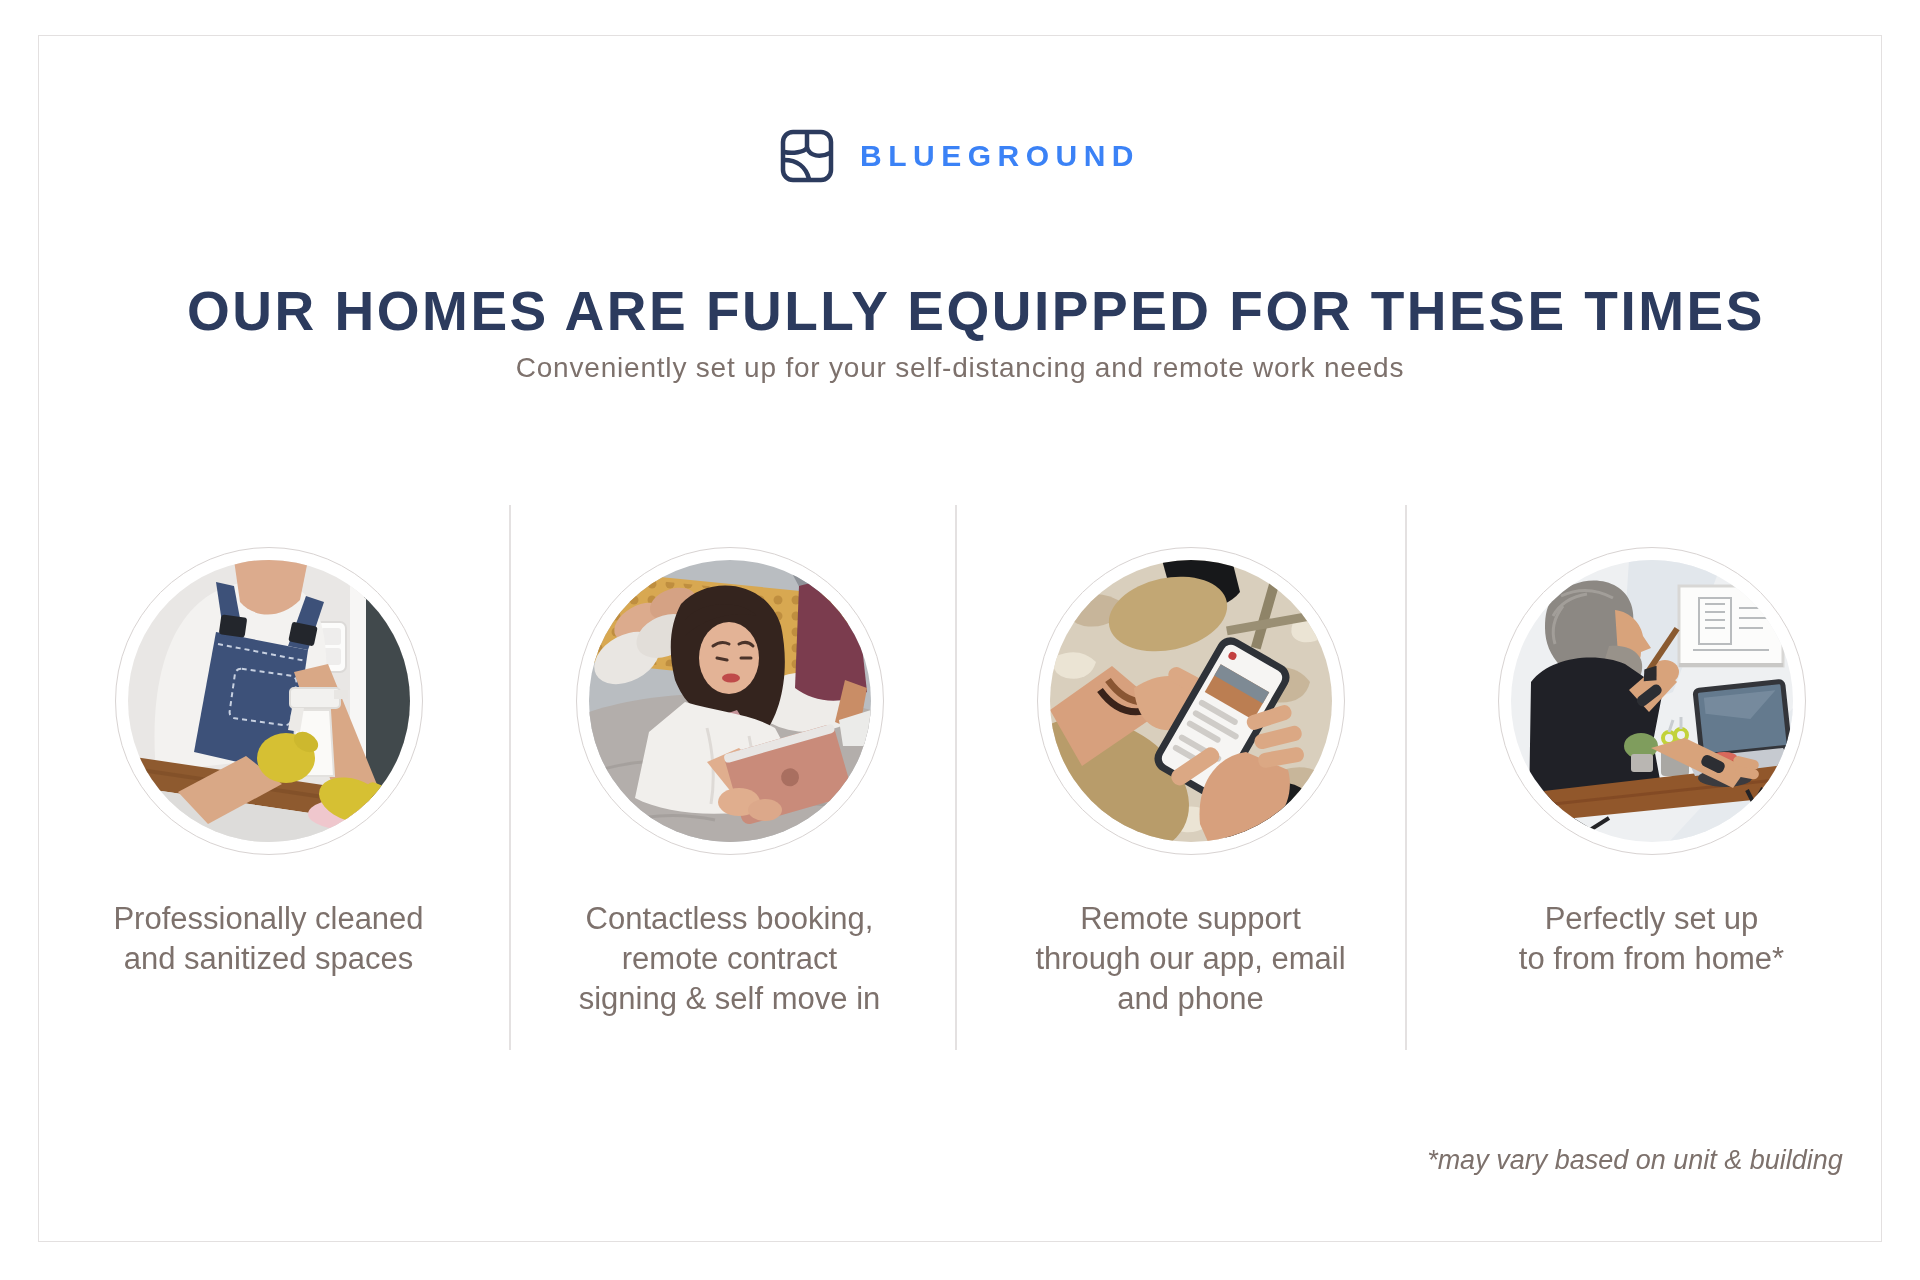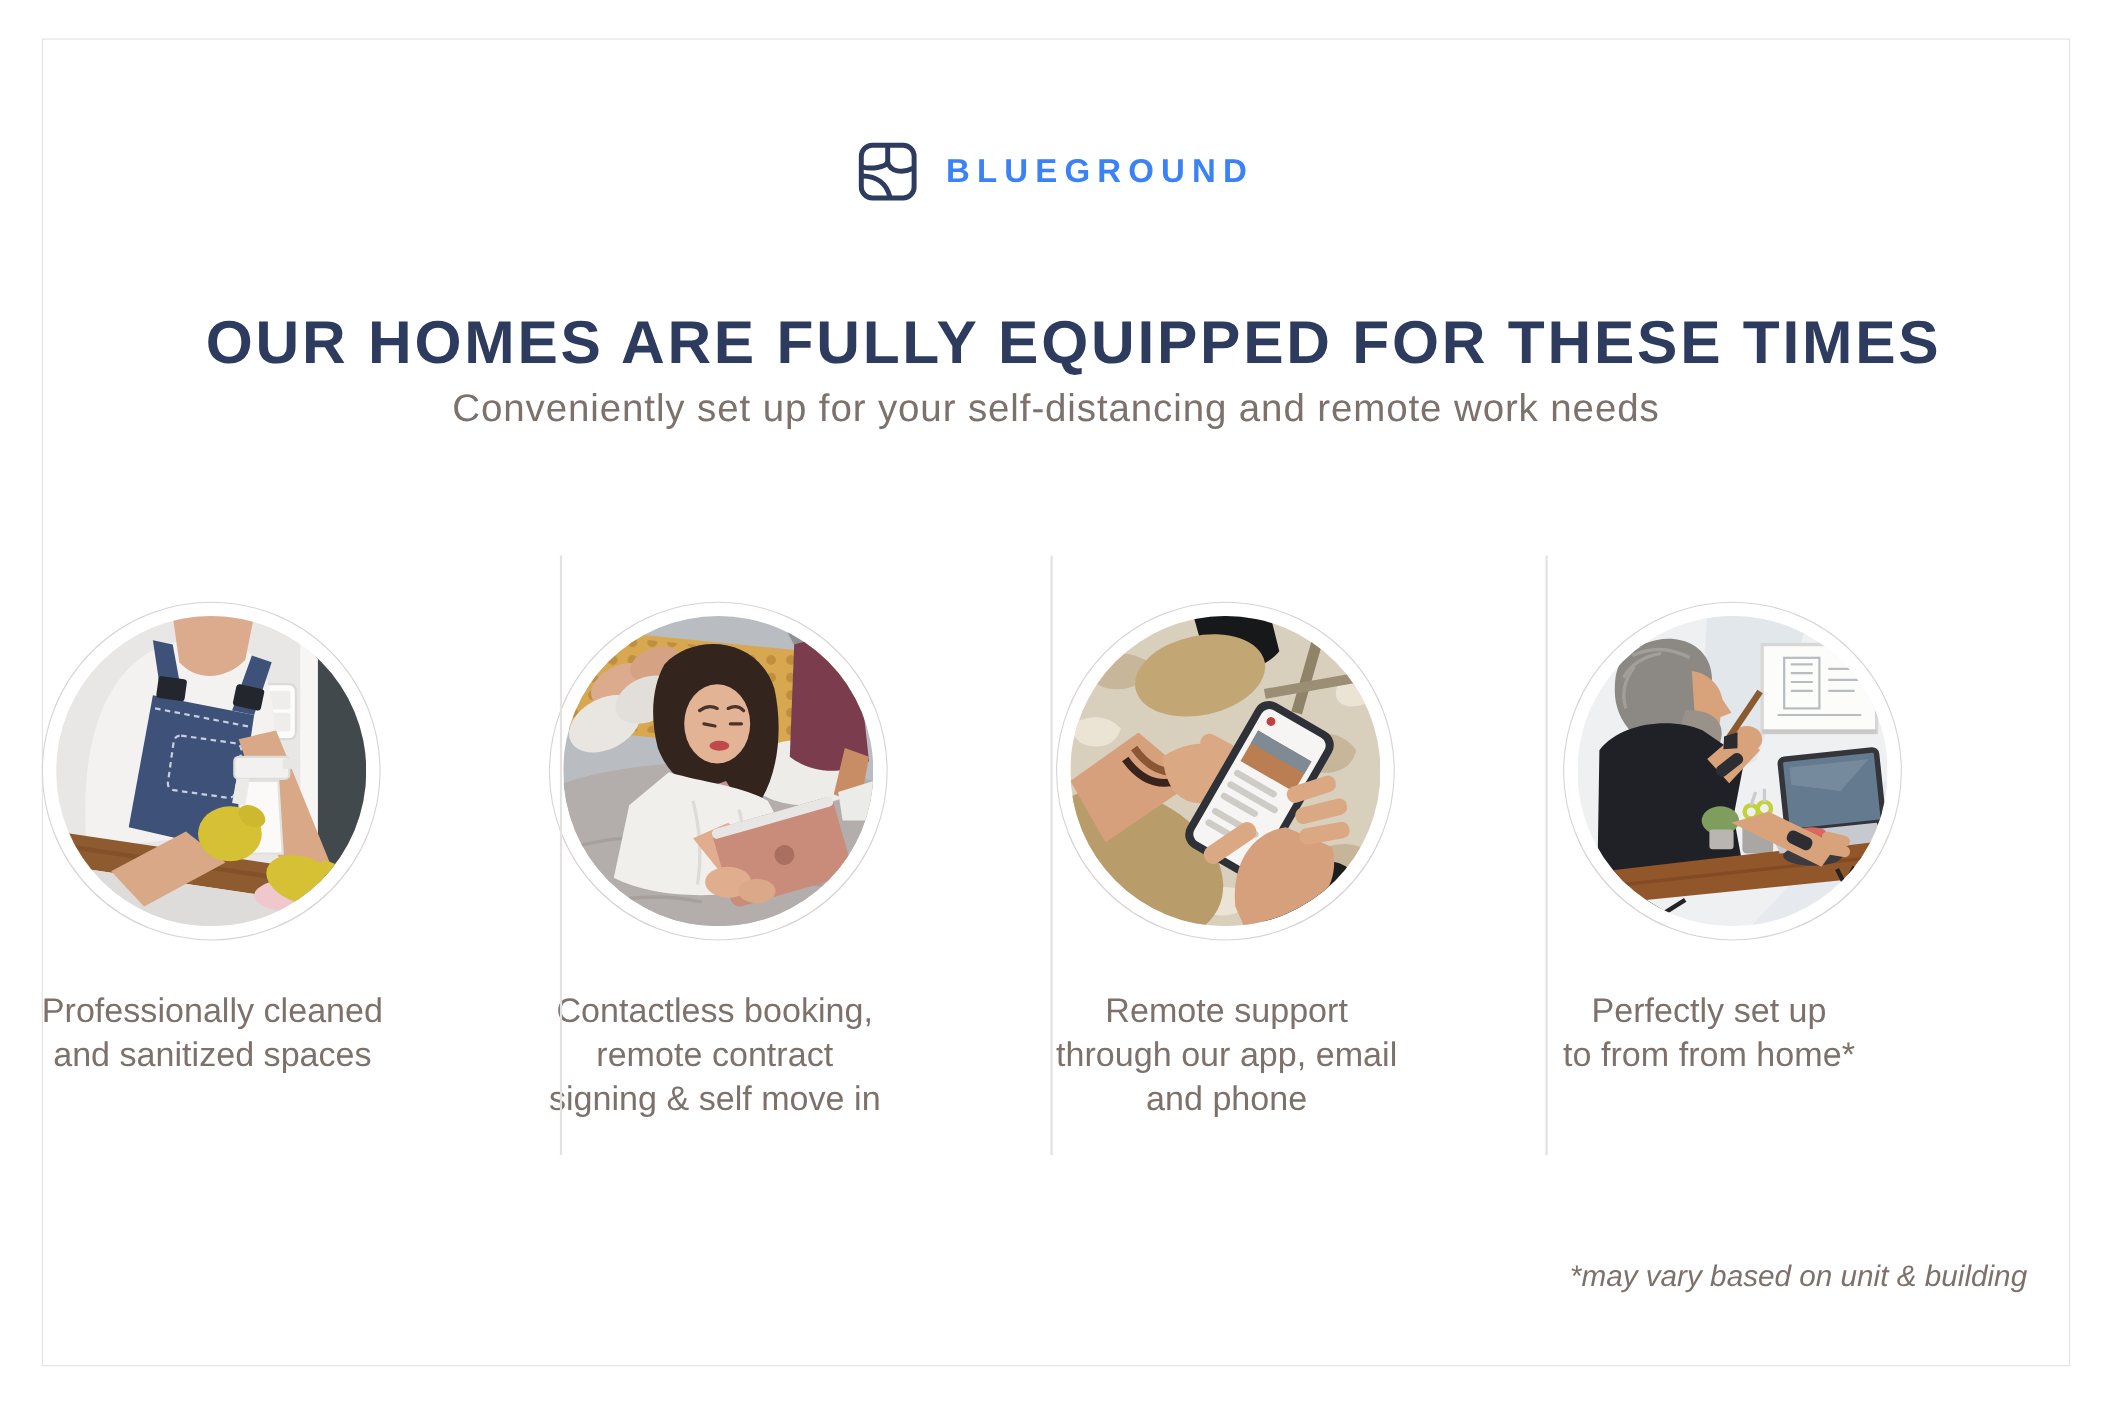--- a/index.html
+++ b/index.html
@@ -9,25 +9,25 @@
          border:1.5px solid #e3e0e0;pointer-events:none;}
   
   .logo-row{position:absolute;top:129px;left:0;width:100%;display:flex;
             justify-content:center;align-items:center;gap:26px;}
   .logo-mark{width:54px;height:54px;display:block;}
   .logo-text{font-size:30px;font-weight:700;letter-spacing:6.5px;color:#3b82f6;}
   
   .headline{position:absolute;top:263px;left:0;width:100%;margin:16px;text-align:center;
             font-size:55px;font-weight:800;letter-spacing:2.5px;color:#2c3b5e;}
   .subheadline{position:absolute;top:352px;left:0;width:100%;margin:0;text-align:center;
-               font-size:35px;font-weight:400;letter-spacing:0.8px;color:#7d716c;}
+               font-size:28px;font-weight:400;letter-spacing:0.8px;color:#7d716c;}
   
   .features{position:absolute;left:38px;top:505px;width:1844px;height:545px;
             display:flex;}
-  .feature{flex:1 1 0;display:flex;flex-direction:column;align-items:flex-start;}
+  .feature{flex:1 1 0;display:flex;flex-direction:column;align-items:center;}
   .divider{position:absolute;top:0;width:1.5px;height:545px;background:#e4e1e1;}
   .divider.d1{left:471px;} .divider.d2{left:917px;} .divider.d3{left:1367px;}
   .ring{margin-top:42px;width:306px;height:306px;border-radius:50%;
         border:1.5px solid #d8d3d2;display:flex;align-items:center;justify-content:center;
         background:#ffffff;}
   .photo{width:282px;height:282px;border-radius:50%;overflow:hidden;}
   .photo svg{display:block;width:282px;height:282px;}
   .caption{margin:44px 0 0 0;text-align:center;white-space:pre-line;
            font-size:31px;line-height:40px;color:#7d716c;}
   

